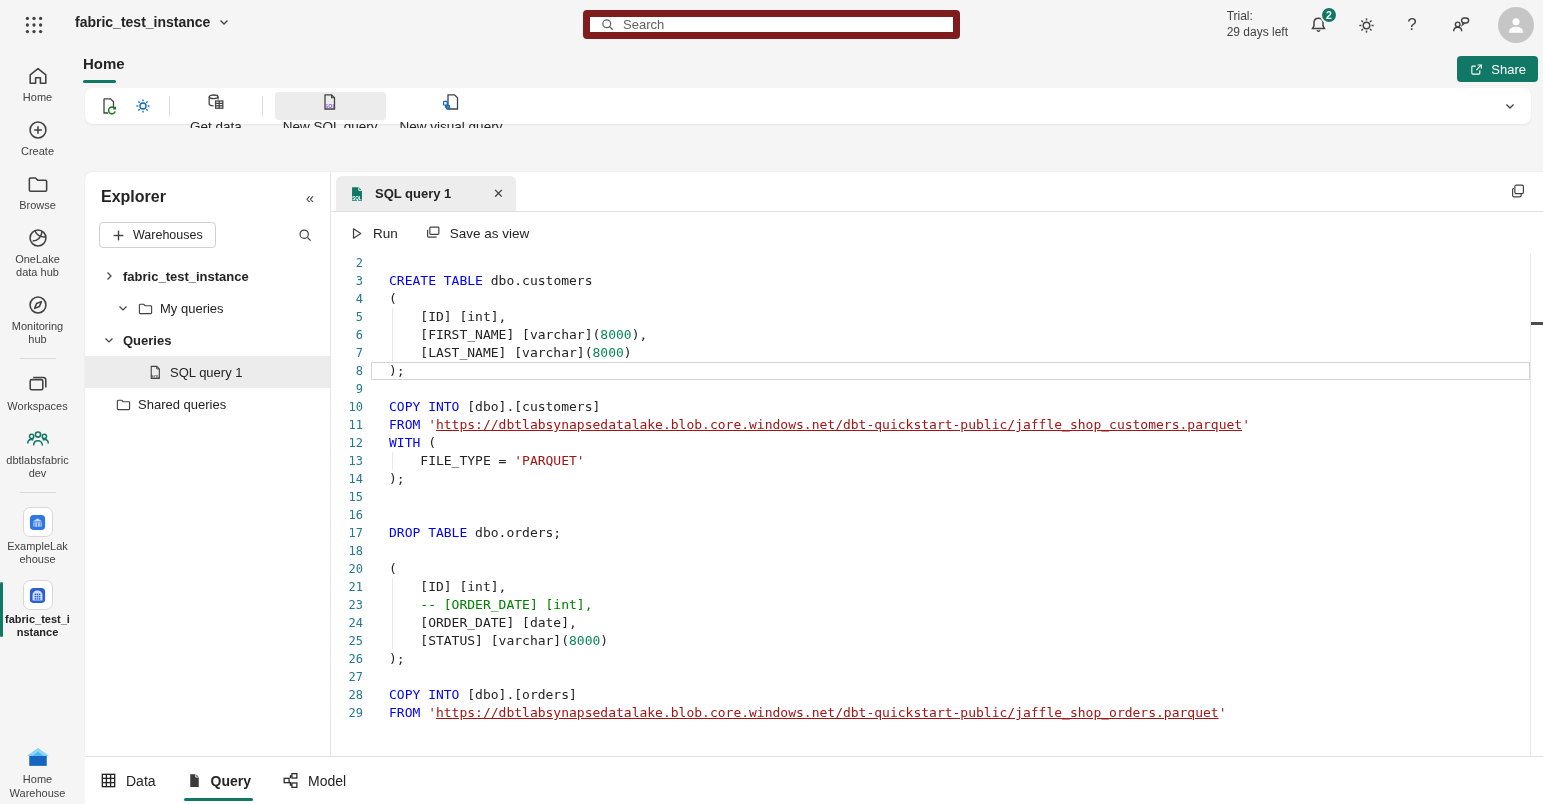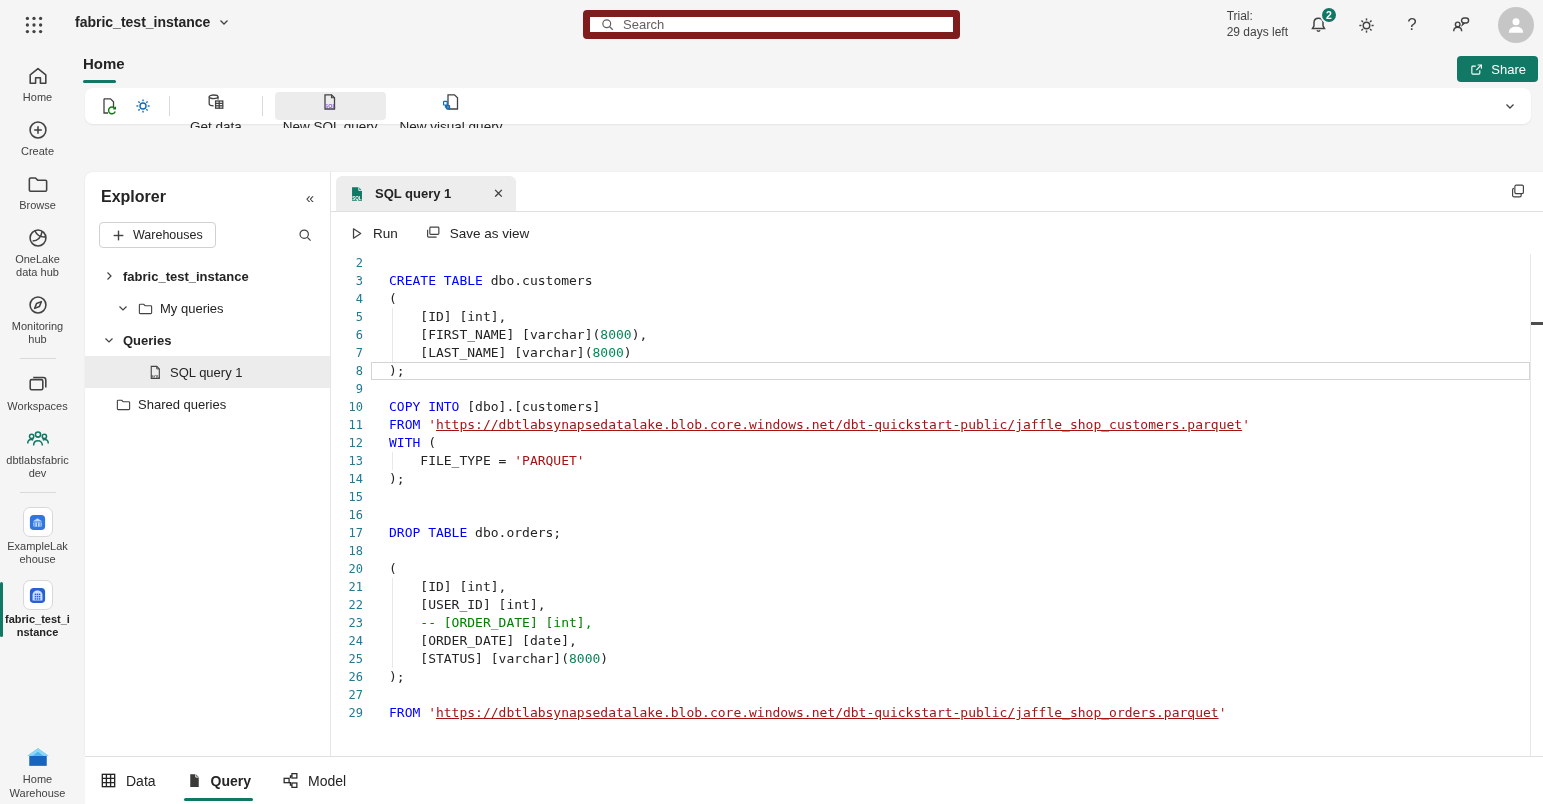--- a/index.html
+++ b/index.html
@@ -531,26 +531,26 @@
           <div class="code-row"><span class="gutter">11</span><span class="lbody"><span class="t-k">FROM</span><span class="t-p"> </span><span class="t-s">'</span><span class="t-u">https://dbtlabsynapsedatalake.blob.core.windows.net/dbt-quickstart-public/jaffle_shop_customers.parquet</span><span class="t-s">'</span></span></div>
           <div class="code-row"><span class="gutter">12</span><span class="lbody"><span class="t-k">WITH</span><span class="t-p"> (</span></span></div>
           <div class="code-row"><span class="gutter">13</span><span class="lbody"><span class="guide"></span><span class="t-p">    FILE_TYPE = </span><span class="t-s">'PARQUET'</span></span></div>
           <div class="code-row"><span class="gutter">14</span><span class="lbody"><span class="t-p">);</span></span></div>
           <div class="code-row"><span class="gutter">15</span><span class="lbody"></span></div>
           <div class="code-row"><span class="gutter">16</span><span class="lbody"></span></div>
           <div class="code-row"><span class="gutter">17</span><span class="lbody"><span class="t-k">DROP</span><span class="t-p"> </span><span class="t-k">TABLE</span><span class="t-p"> dbo.orders;</span></span></div>
           <div class="code-row"><span class="gutter">18</span><span class="lbody"></span></div>
           <div class="code-row"><span class="gutter">20</span><span class="lbody"><span class="t-p">(</span></span></div>
           <div class="code-row"><span class="gutter">21</span><span class="lbody"><span class="guide"></span><span class="t-p">    [ID] [int],</span></span></div>
-          <div class="code-row"><span class="gutter">22</span><span class="lbody"><span class="guide"></span><span class="t-p">    [USER_ID] [int],</span></span></div>
           <div class="code-row"><span class="gutter">23</span><span class="lbody"><span class="guide"></span><span class="t-c">    -- [ORDER_DATE] [int],</span></span></div>
           <div class="code-row"><span class="gutter">24</span><span class="lbody"><span class="guide"></span><span class="t-p">    [ORDER_DATE] [date],</span></span></div>
           <div class="code-row"><span class="gutter">25</span><span class="lbody"><span class="guide"></span><span class="t-p">    [STATUS] [varchar](</span><span class="t-n">8000</span><span class="t-p">)</span></span></div>
           <div class="code-row"><span class="gutter">26</span><span class="lbody"><span class="t-p">);</span></span></div>
           <div class="code-row"><span class="gutter">27</span><span class="lbody"></span></div>
+          <div class="code-row"><span class="gutter">28</span><span class="lbody"><span class="t-k">COPY</span><span class="t-p"> </span><span class="t-k">INTO</span><span class="t-p"> [dbo].[orders]</span></span></div>
           <div class="code-row"><span class="gutter">29</span><span class="lbody"><span class="t-k">FROM</span><span class="t-p"> </span><span class="t-s">'</span><span class="t-u">https://dbtlabsynapsedatalake.blob.core.windows.net/dbt-quickstart-public/jaffle_shop_orders.parquet</span><span class="t-s">'</span></span></div>
         </div>
       <div class="ruler">
         <div class="ruler-mark"></div>
       </div>
     </div>
   </div>
 </div>
 
 <div class="bottombar" id="bottombar">

